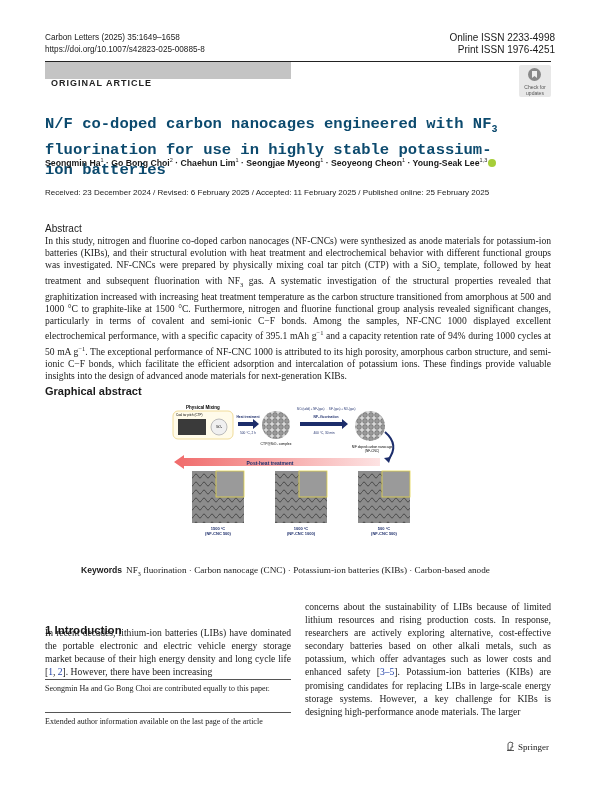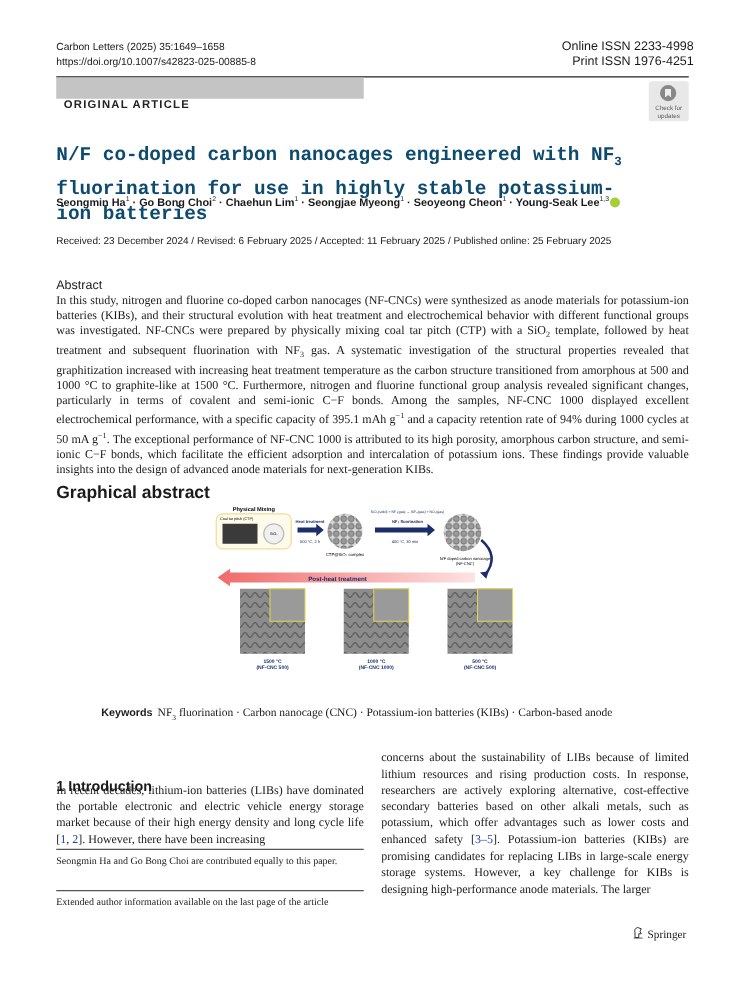--- a/index.html
+++ b/index.html
@@ -16,21 +16,21 @@
   #crossmark .c{position:absolute;left:9px;top:3px;width:13px;height:13px;border-radius:50%;background:#888;}
   #crossmark .c i{position:absolute;left:4px;top:3px;width:5px;height:7px;background:#eee;clip-path:polygon(0 0,100% 0,100% 100%,50% 70%,0 100%);}
   #crossmark .t{position:absolute;left:0;top:19px;width:32px;text-align:center;font-size:5px;line-height:6px;color:#555;}
   #title{left:45px;top:114px;width:470px;font-size:15.5px;font-weight:bold;line-height:20px;color:#0c4a6e;font-family:Liberation Mono, monospace;}
   #authors{left:45px;top:157px;font-size:8.7px;font-weight:bold;}
   #authors sup{font-size:5.5px;font-weight:normal;}
   #orcid{display:inline-block;width:8px;height:8px;border-radius:50%;background:#a6ce39;vertical-align:-1px;margin-left:1px;}
   #dates{left:45px;top:187px;font-size:8px;line-height:11px;}
   #abs-h{left:45px;top:223px;font-size:10px;font-weight:normal;}
   #abs-body{left:45px;top:235px;width:506px;font-size:9.6px;line-height:12.1px;text-align:justify;}
-  #ga-h{left:45px;top:385px;font-size:14px;font-weight:bold;}
+  #ga-h{left:45px;top:385px;font-size:11px;font-weight:bold;}
   #ga{left:170px;top:400px;width:260px;height:150px;}
   #kw{left:45px;top:565px;font-size:9.2px;}
   #kw b{font-family:"Liberation Sans",sans-serif;font-size:8.6px;margin-right:4px;padding-left:36px;}
   #intro-h{left:45px;top:624px;font-size:11.5px;font-weight:bold;}
   #col1{left:45px;top:626px;width:246px;font-size:9.6px;line-height:13.1px;text-align:justify;}
   #col1-rule{left:45px;top:679px;width:246px;height:1px;background:#555;}
   #fn1{left:45px;top:683px;width:246px;font-size:8px;line-height:11px;}
   #fn-rule{left:45px;top:712px;width:246px;height:1px;background:#555;}
   #fn2{left:45px;top:716px;width:246px;font-size:8px;line-height:11px;}
   #col2{left:305px;top:600px;width:246px;font-size:9.6px;line-height:13.1px;text-align:justify;}

